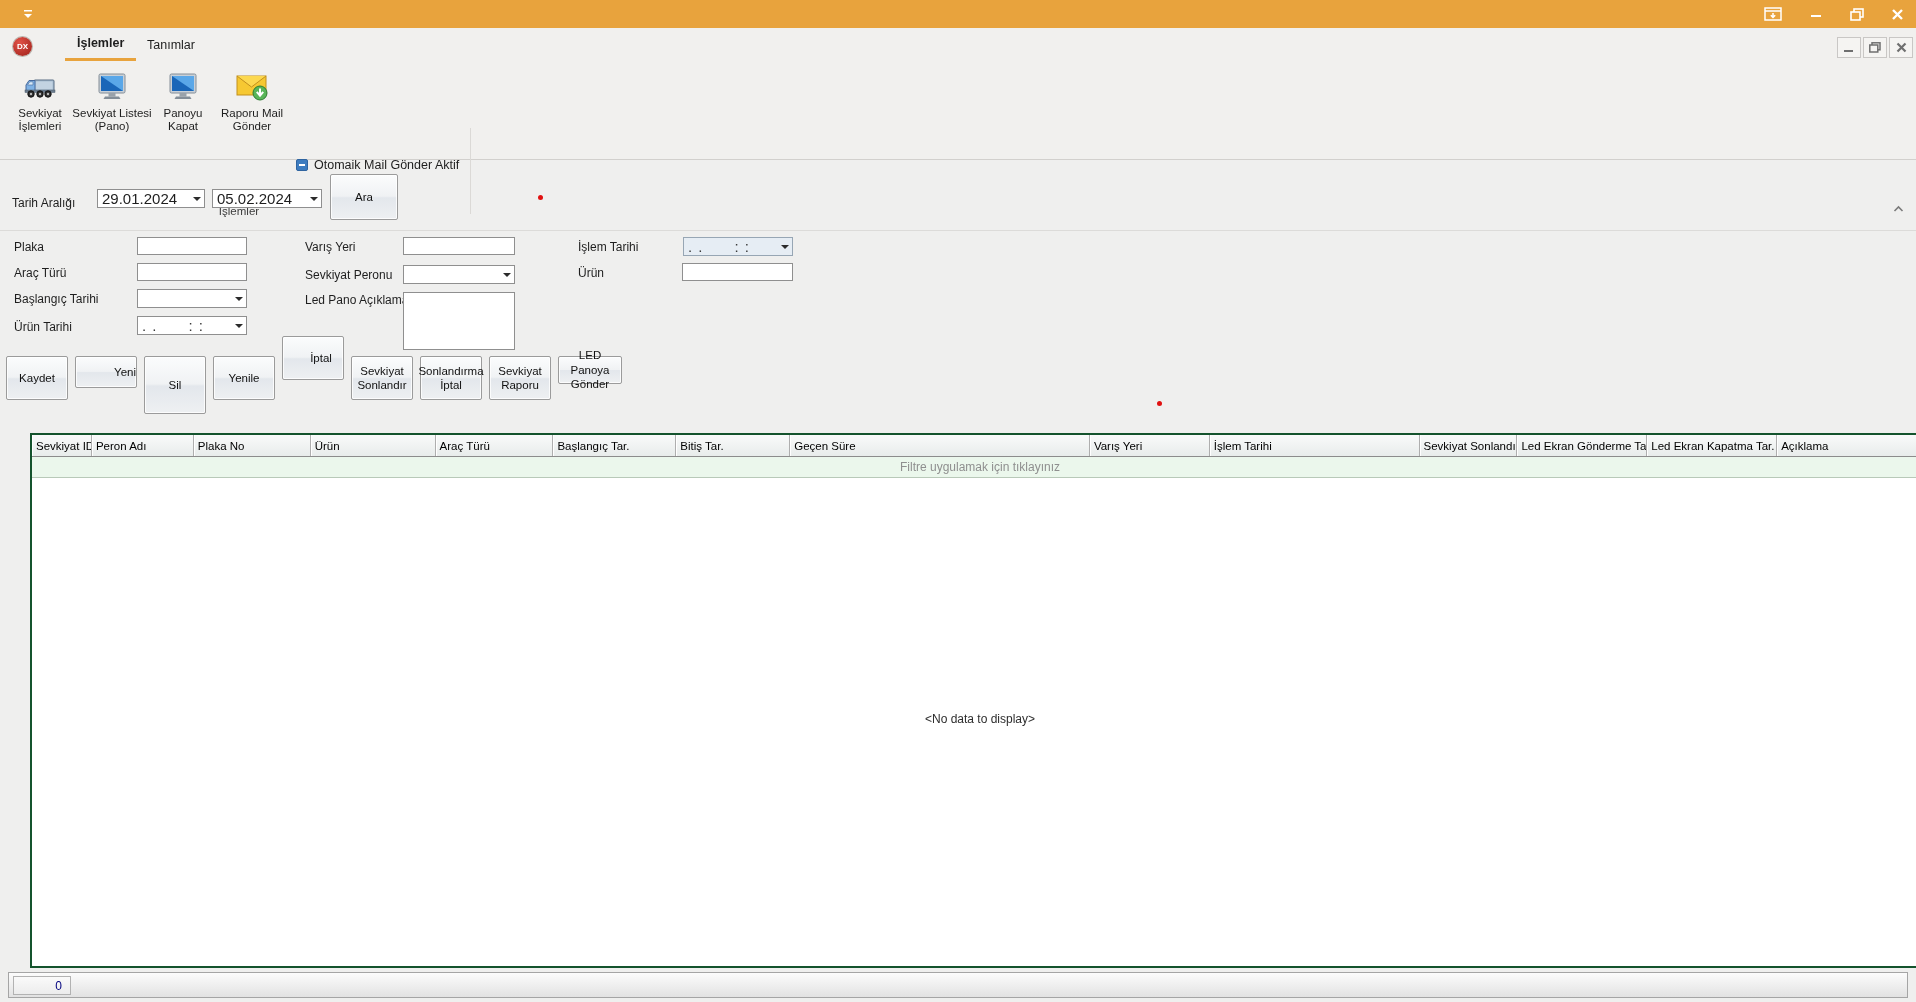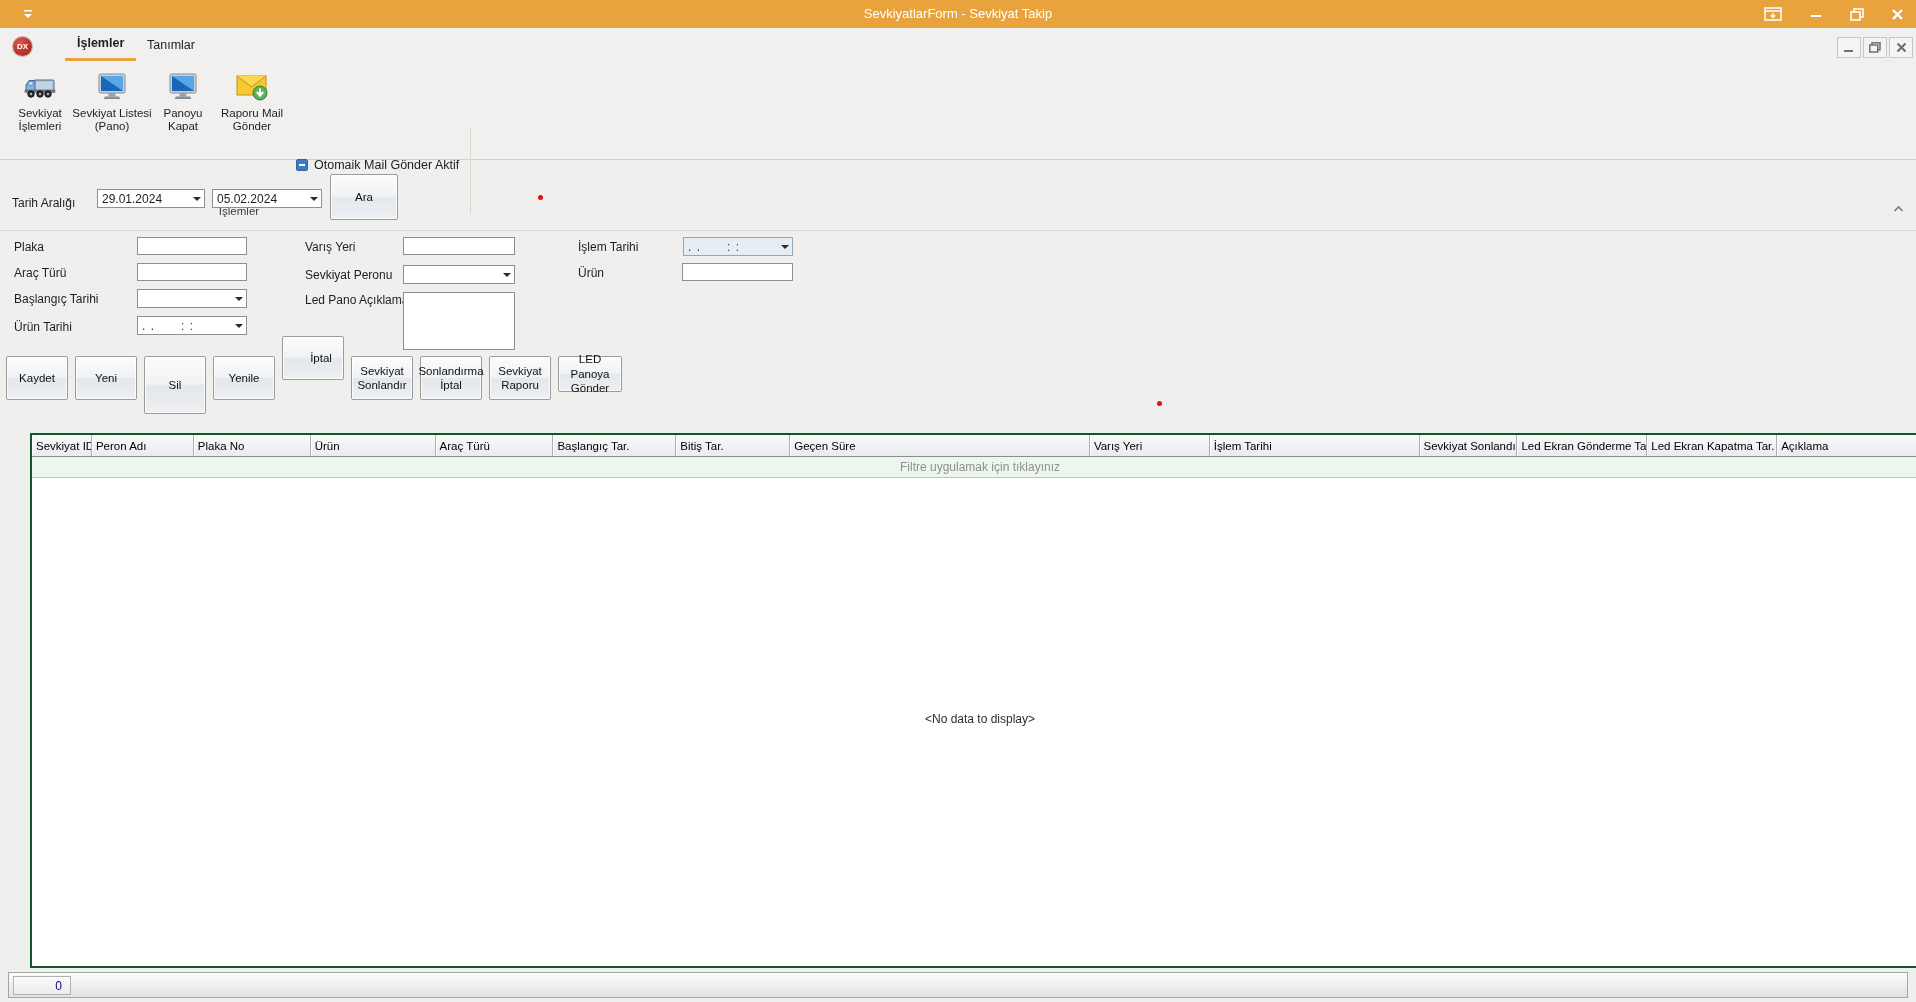--- a/index.html
+++ b/index.html
@@ -34,21 +34,21 @@
   .rib-check-label { position:absolute; left:314px; top:96px; font-size:12.5px; }
   .rib-sep { position:absolute; left:470px; top:66px; width:1px; height:86px; background:#dbd9d6; }
   .rib-group-label { position:absolute; left:160px; top:143px; width:158px; text-align:center; font-size:11.5px; color:#3c3c3c; }
   .rib-collapse { position:absolute; left:1893px; top:143px; width:12px; height:10px; }
   
   .hline { position:absolute; left:0; width:1916px; height:1px; background:#dcdbd9; }
   .flabel { position:absolute; font-size:12px; color:#1e1e1e; white-space:nowrap; }
   .tinput { position:absolute; height:18px; background:#fff; border:1px solid #8f8f8f; font-size:12px; padding:0 3px;
     font-family:"Liberation Sans", sans-serif; }
   .combo { position:absolute; height:19px; background:#fff; border:1px solid #8f8f8f; display:flex; align-items:center; }
-  .combo .cval { flex:1; font-size:12px; padding-left:4px; white-space:pre; }
+  .combo .cval { flex:1; font-size:15px; padding-left:4px; white-space:pre; }
   .combo .carrow { width:14px; display:flex; justify-content:center; }
   .tri-down { width:0; height:0; border-left:4px solid transparent; border-right:4px solid transparent; border-top:4px solid #2b2b2b; }
   .mask { color:#3a3a3a; letter-spacing:1px; }
   .combo.disabled { background:#e6edf4; border-color:#97a6b4; }
   .tarea { position:absolute; background:#fff; border:1px solid #8f8f8f; resize:none; font-family:"Liberation Sans", sans-serif; font-size:12px; }
   .bigbtn { position:absolute; border:1px solid #9b9b9b; border-radius:2px;
     background:linear-gradient(180deg,#fbfcfd 0%,#f0f2f4 48%,#e3e7ec 52%,#eef0f2 100%);
     box-shadow:inset 0 0 0 1px #ffffffcc; display:flex; align-items:center; justify-content:center;
     font-size:11.5px; text-align:center; line-height:1.25; color:#111; font-family:"Liberation Sans", sans-serif; }
   .reddot { position:absolute; width:5px; height:5px; border-radius:50%; background:#e01010; }
@@ -74,21 +74,20 @@
 
 <div class="root">
 
   <div class="titlebar">
     <span class="qat-arrow">
       <svg width="12" height="12" viewBox="0 0 12 12">
           <rect x="2" y="2" width="8" height="1.5" fill="#fff"></rect>
           <path d="M2 6 L10 6 L6 10 Z" fill="#fff"></path>
         </svg>
     </span>
-    <div class="title-text">SevkiyatlarForm - Sevkiyat Takip</div>
     <span class="tb-btn" style="left:1760px;">
       <svg width="18" height="14" viewBox="0 0 18 14">
           <rect x="1" y="1" width="16" height="12" fill="none" stroke="#fff" stroke-width="1.5"></rect>
           <line x1="1" y1="4" x2="17" y2="4" stroke="#fff" stroke-width="1.5"></line>
           <path d="M9 6 L9 10 M6.8 8.2 L9 10.4 L11.2 8.2" fill="none" stroke="#fff" stroke-width="1.5"></path>
         </svg>
     </span>
     <span class="tb-btn" style="left:1803px;">
       <svg width="12" height="12" viewBox="0 0 12 12">
           <rect x="1" y="7" width="10" height="2" fill="#fff"></rect>
@@ -254,42 +253,42 @@
     <span class="carrow">
         <span class="tri-down"></span>
       </span>
   </div>
   <span class="flabel" style="left:578px; top:266px;">Ürün</span>
   <input class="tinput" style="left: 682px; top: 263px; width: 111px;">
 
   <div class="bigbtn" style="left:6px;   top:356px; width:62px; height:44px;">
       <span>Kaydet</span>
     </div>
-  <div class="bigbtn" style="left:75px;  top:356px; width:62px; height:44px;">
+  <div class="bigbtn" style="left:75px;  top:356px; width:62px; height:32px;justify-content:flex-end;">
       <span>Yeni</span>
     </div>
   <div class="bigbtn" style="left:144px; top:356px; width:62px; height:58px;">
       <span>Sil</span>
     </div>
   <div class="bigbtn" style="left:213px; top:356px; width:62px; height:44px;">
       <span>Yenile</span>
     </div>
   <div class="bigbtn" style="left:282px; top:336px; width:62px; height:44px;padding-left:16px;">
       <span>İptal</span>
     </div>
   <div class="bigbtn" style="left:351px; top:356px; width:62px; height:44px;">
       <span>Sevkiyat Sonlandır</span>
     </div>
   <div class="bigbtn" style="left:420px; top:356px; width:62px; height:44px;">
       <span>Sonlandırma İptal</span>
     </div>
   <div class="bigbtn" style="left:489px; top:356px; width:62px; height:44px;">
       <span>Sevkiyat Raporu</span>
     </div>
-  <div class="bigbtn" style="left:558px; top:356px; width:64px; height:36px;">
+  <div class="bigbtn" style="left:558px; top:356px; width:64px; height:28px;">
       <span>LED Panoya Gönder</span>
     </div>
   <span class="reddot" style="left:1157px; top:401px;"></span>
 
   <div class="grid">
     <div class="ghead">
       <div class="gcell" style="width:60px;">Sevkiyat ID</div>
       <div class="gcell" style="width:102px;">Peron Adı</div>
       <div class="gcell" style="width:117px;">Plaka No</div>
       <div class="gcell" style="width:125px;">Ürün</div>

